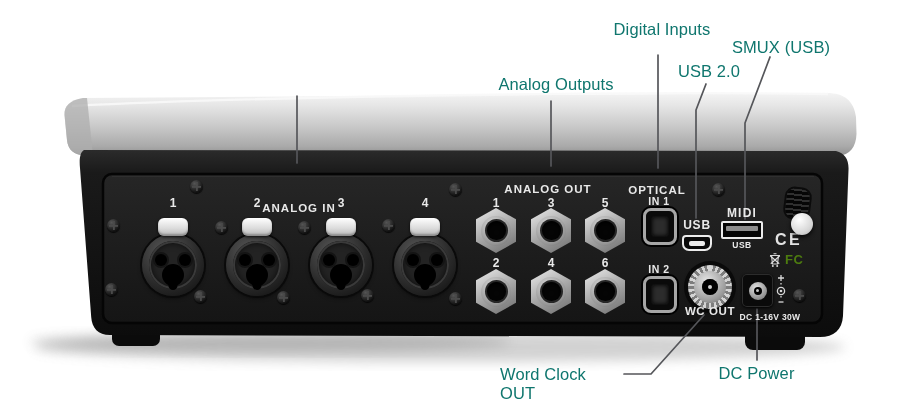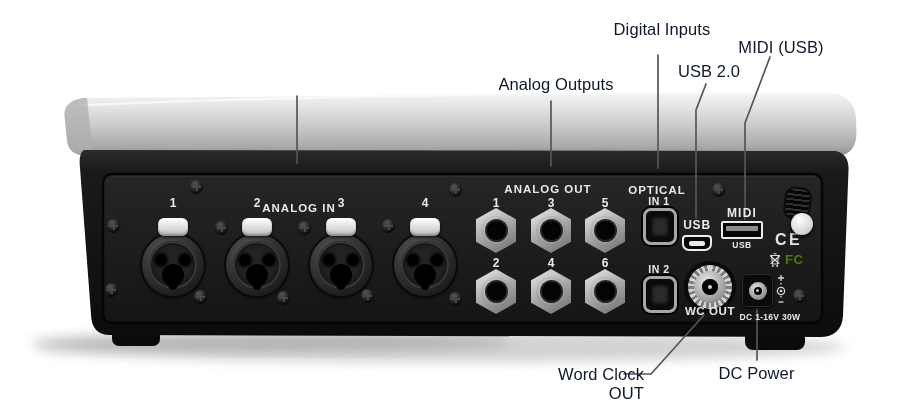--- a/index.html
+++ b/index.html
@@ -3,21 +3,21 @@
 <meta charset="utf-8">
 <style>
   html,body{margin:0;padding:0;background:#fff;}
   .stage{
     position:relative;width:910px;height:404px;background:#ffffff;overflow:hidden;
     font-family:"Liberation Sans",sans-serif;
   }
   .abs{position:absolute;}
   .center{text-align:center;}
   
-  .ann{position:absolute;color:#0f172a;line-height:1.15;}
+  .ann{position:absolute;color:#0f766e;line-height:1.15;}
   .ann-title{font-size:16.5px;letter-spacing:.1px;}
   .ann-sub{font-size:13.5px;margin-top:1px;}
   
   .ph{position:absolute;color:#e9e9e9;font-weight:bold;font-size:11.5px;letter-spacing:1px;text-align:center;}
   .num{position:absolute;color:#e9e9e9;font-weight:bold;font-size:12px;width:20px;text-align:center;}
   .plbl{position:absolute;color:#e9e9e9;font-weight:bold;text-align:center;}
   
   .combo{position:absolute;width:62px;height:62px;}
   .combo .bezel{position:absolute;inset:0;border-radius:50%;
     background:radial-gradient(circle at 38% 30%,#585858,#2b2b2b 55%,#0f0f0f 95%);
@@ -145,23 +145,23 @@
   <div class="ann center" style="left:476px;top:75px;width:160px">
     <div class="ann-title">Analog Outputs</div>
   </div>
   <div class="ann center" style="left:592px;top:20px;width:140px">
     <div class="ann-title">Digital Inputs</div>
   </div>
   <div class="ann center" style="left:659px;top:62px;width:100px">
     <div class="ann-title">USB 2.0</div>
   </div>
   <div class="ann center" style="left:721px;top:38px;width:120px">
-    <div class="ann-title">MIDI (USB)</div>
-  </div>
-  <div class="ann" style="left:524px;top:365px;width:120px;text-align:right">
+    <div class="ann-title">SMUX (USB)</div>
+  </div>
+  <div class="ann" style="left:500px;top:365px;width:120px;text-align:left">
     <div class="ann-title">Word Clock OUT</div>
   </div>
   <div class="ann center" style="left:704px;top:364px;width:105px">
     <div class="ann-title">DC Power</div>
   </div>
 
   <div class="ph" style="left:239px;top:202px;width:120px">ANALOG IN</div>
   <div class="num" style="left:163px;top:196px">1</div>
   <div class="num" style="left:247px;top:196px">2</div>
   <div class="num" style="left:331px;top:196px">3</div>

